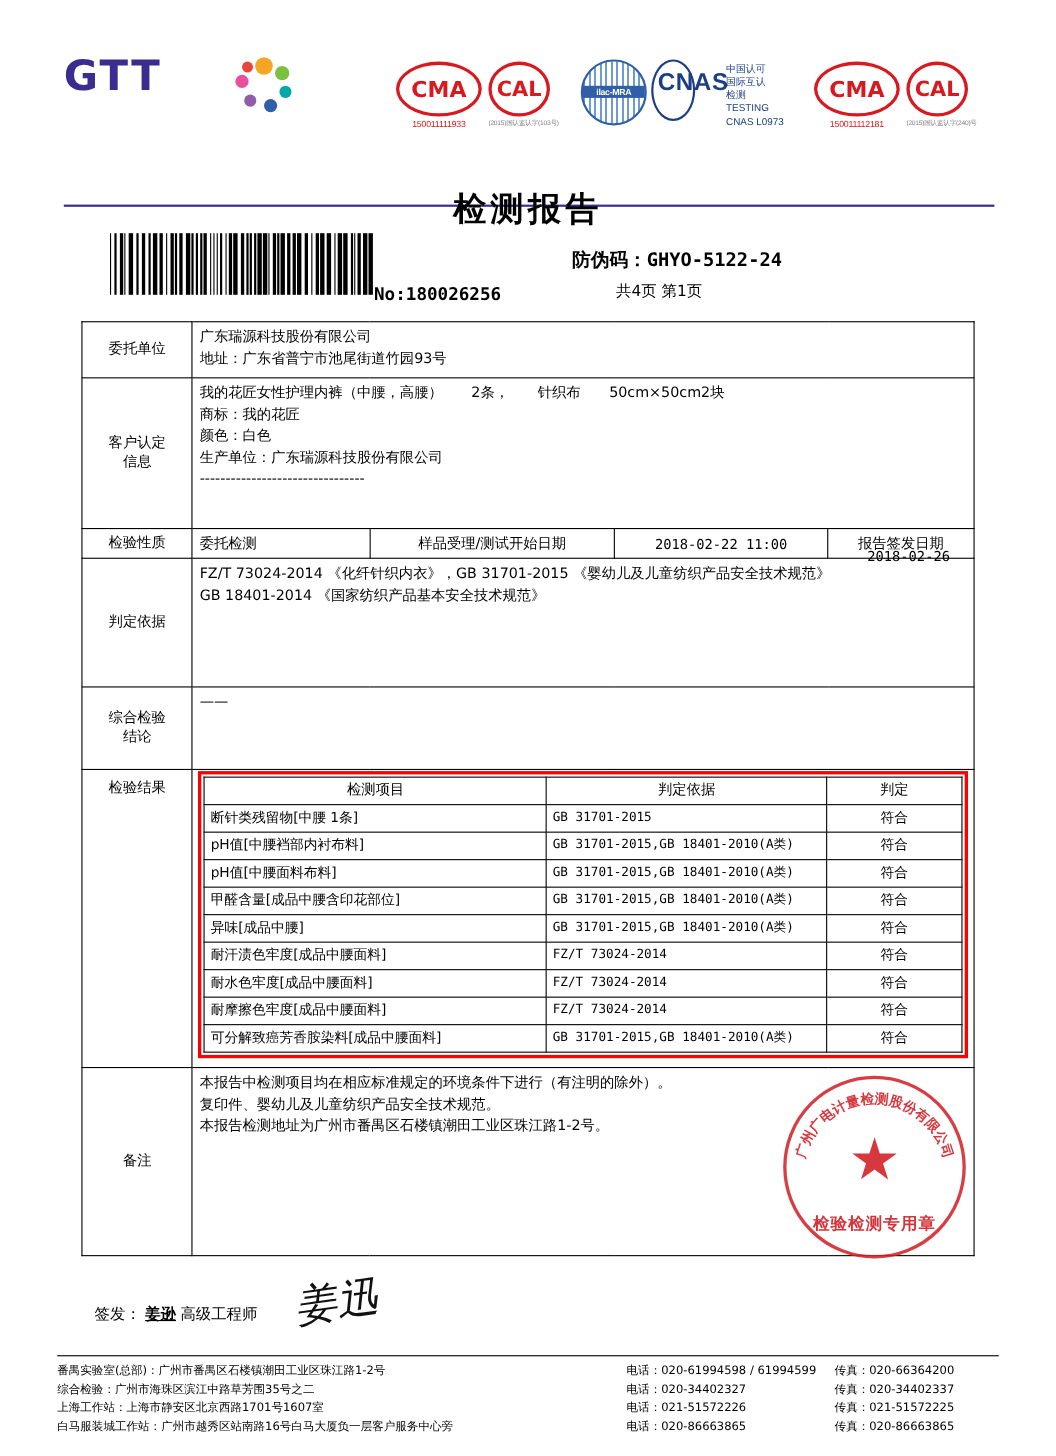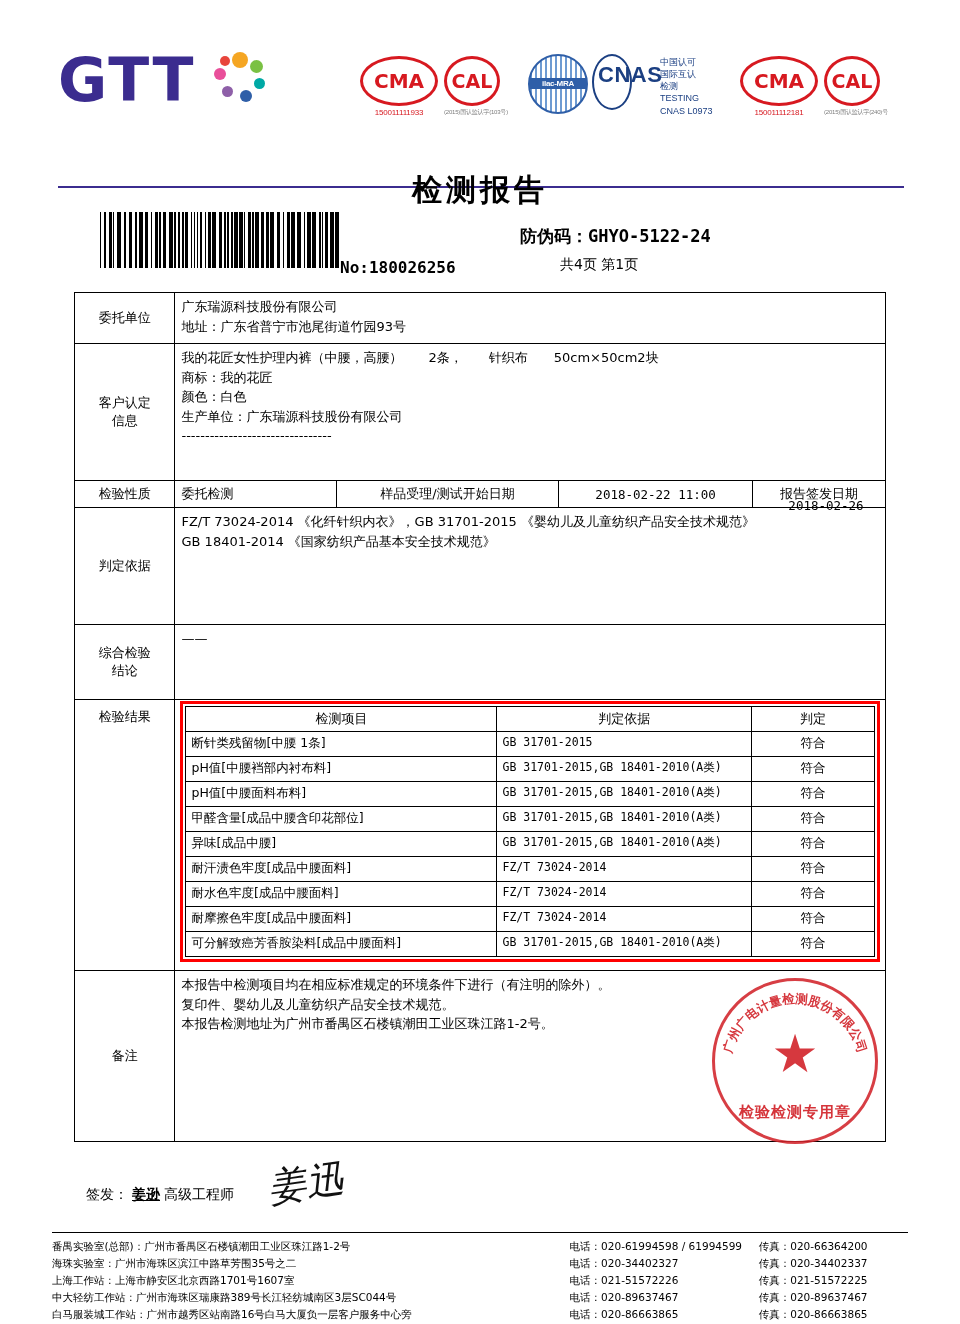--- a/index.html
+++ b/index.html
@@ -28,21 +28,21 @@
     left: 0;
     width: 960px;
     height: 82px;
   }
   .gtt-logo {
     position: absolute;
     left: 58px;
     top: 2px;
     font-family: "DejaVu Sans", sans-serif;
     font-weight: bold;
-    font-size: 60px;
+    font-size: 38px;
     letter-spacing: 2px;
     color: #3b2c8f;
     line-height: 1;
   }
   .gtt-dots {
     position: absolute;
     left: 214px;
     top: 4px;
     width: 58px;
     height: 56px;
@@ -669,34 +669,29 @@
   <div class="sig-script">姜迅</div>
 
   <div class="footer-rule"></div>
   <div class="footer" id="footer-list">
       <div class="footer-line">
         <div class="footer-addr">番禺实验室(总部)：广州市番禺区石楼镇潮田工业区珠江路1-2号</div>
         <div class="footer-tel">电话：020-61994598 / 61994599</div>
         <div class="footer-fax">传真：020-66364200</div>
       </div>
       <div class="footer-line">
-        <div class="footer-addr">海珠实验室：广州市海珠区滨江中路草芳围35号之二</div>
+        <div class="footer-addr">综合检验：广州市海珠区滨江中路草芳围35号之二</div>
         <div class="footer-tel">电话：020-34402327</div>
         <div class="footer-fax">传真：020-34402337</div>
       </div>
       <div class="footer-line">
         <div class="footer-addr">上海工作站：上海市静安区北京西路1701号1607室</div>
         <div class="footer-tel">电话：021-51572226</div>
         <div class="footer-fax">传真：021-51572225</div>
       </div>
       <div class="footer-line">
-        <div class="footer-addr">中大轻纺工作站：广州市海珠区瑞康路389号长江轻纺城南区3层SC044号</div>
-        <div class="footer-tel">电话：020-89637467</div>
-        <div class="footer-fax">传真：020-89637467</div>
-      </div>
-      <div class="footer-line">
         <div class="footer-addr">白马服装城工作站：广州市越秀区站南路16号白马大厦负一层客户服务中心旁</div>
         <div class="footer-tel">电话：020-86663865</div>
         <div class="footer-fax">传真：020-86663865</div>
       </div>
     </div>
 
 </div>
 
 </body></html>

